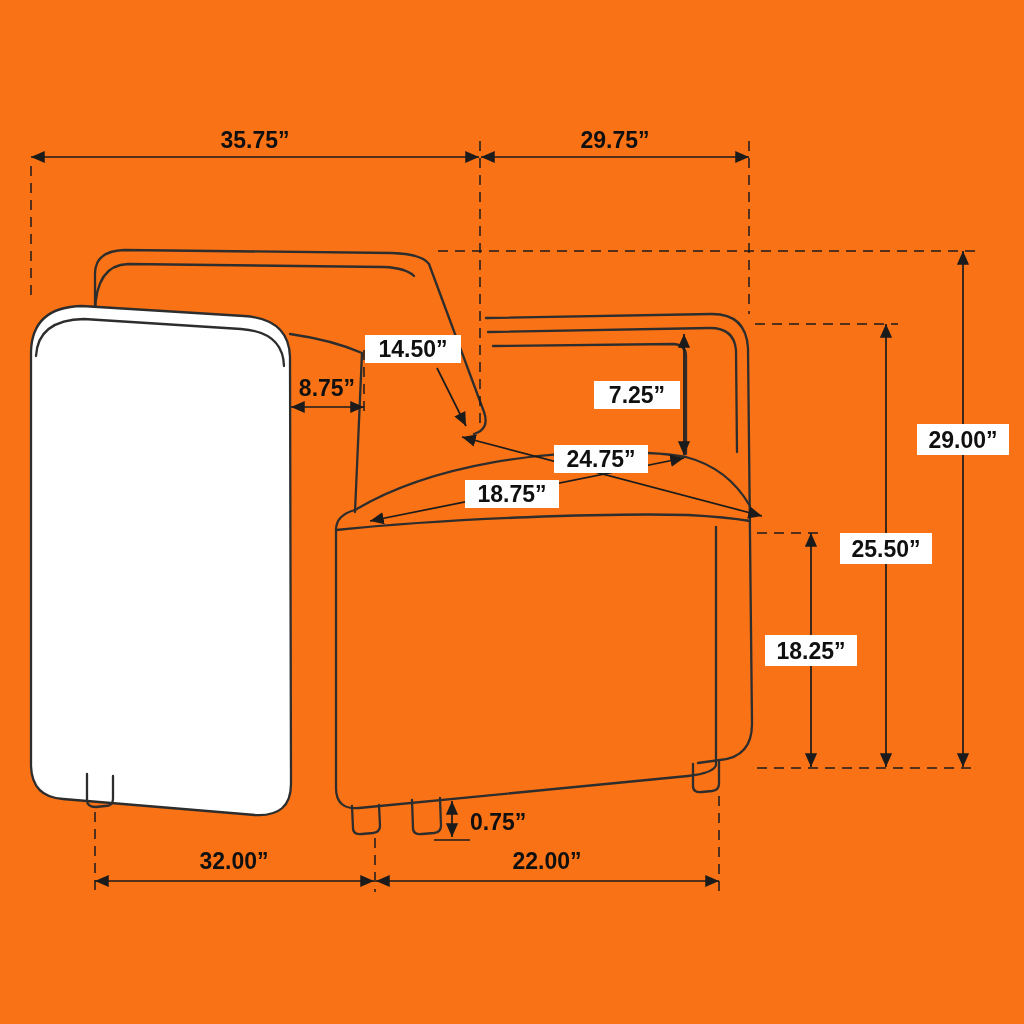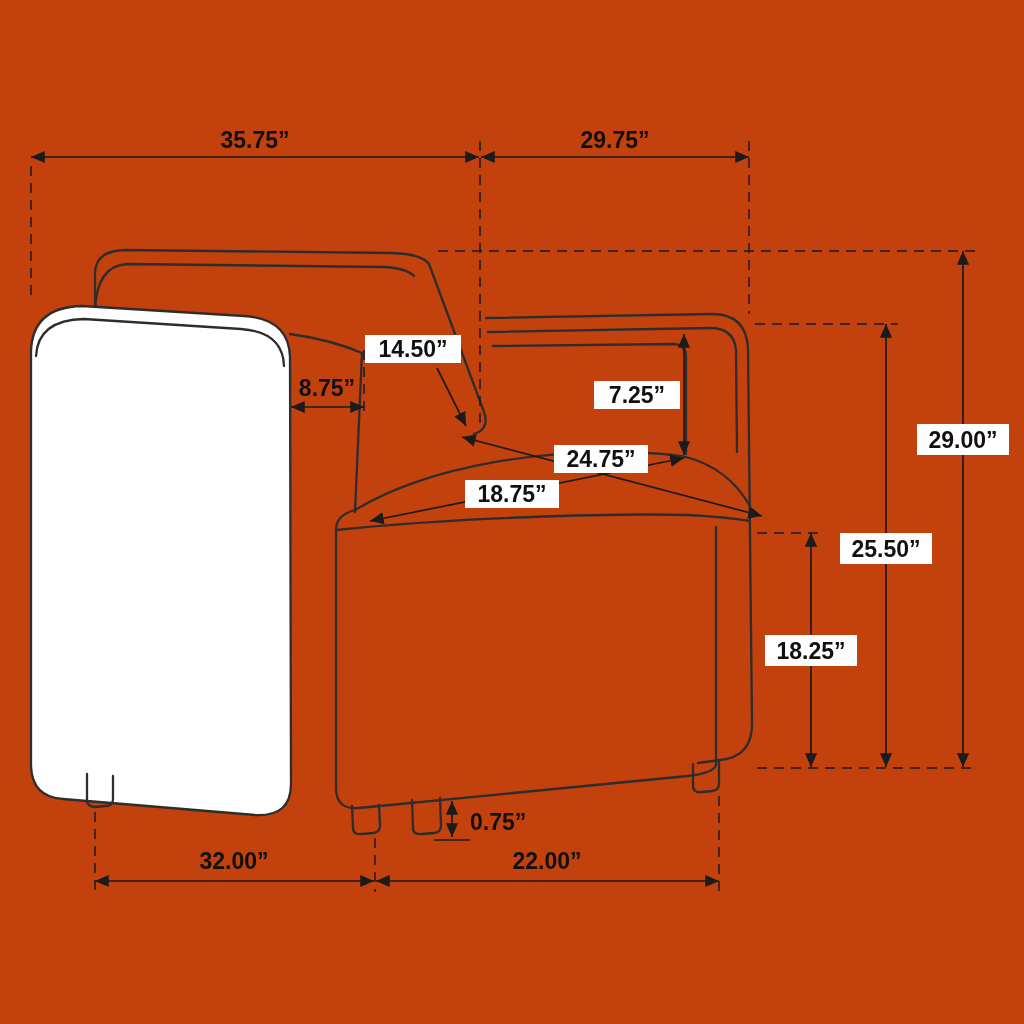--- a/index.html
+++ b/index.html
@@ -1,16 +1,16 @@
 <!DOCTYPE html>
 <html><head>
 <meta charset="utf-8">
 <style>
   html,body{margin:0;padding:0;background:#ffffff;}
-  .stage{width:1024px;height:1024px;background:#c2410c;position:relative;overflow:hidden;
+  .stage{width:1024px;height:1024px;background:#f97316;position:relative;overflow:hidden;
          font-family:"Liberation Sans",sans-serif;}
   svg{display:block;}
   .chair{fill:none;stroke:#2d2d2d;stroke-width:2.3;stroke-linecap:round;stroke-linejoin:round;}
   .chair-fill{fill:#ffffff;stroke:#2d2d2d;stroke-width:2.3;stroke-linejoin:round;}
   .dim{stroke:#1b1b1b;stroke-width:1.7;fill:none;}
   .thin{stroke:#1b1b1b;stroke-width:1.5;fill:none;}
   .ext{stroke:#1b1b1b;stroke-width:1.5;fill:none;stroke-dasharray:10 7;}
   .lbl{font-family:"Liberation Sans",sans-serif;font-weight:bold;font-size:23px;fill:#101010;}
   .lbl-bg{fill:#ffffff;}
 </style>

